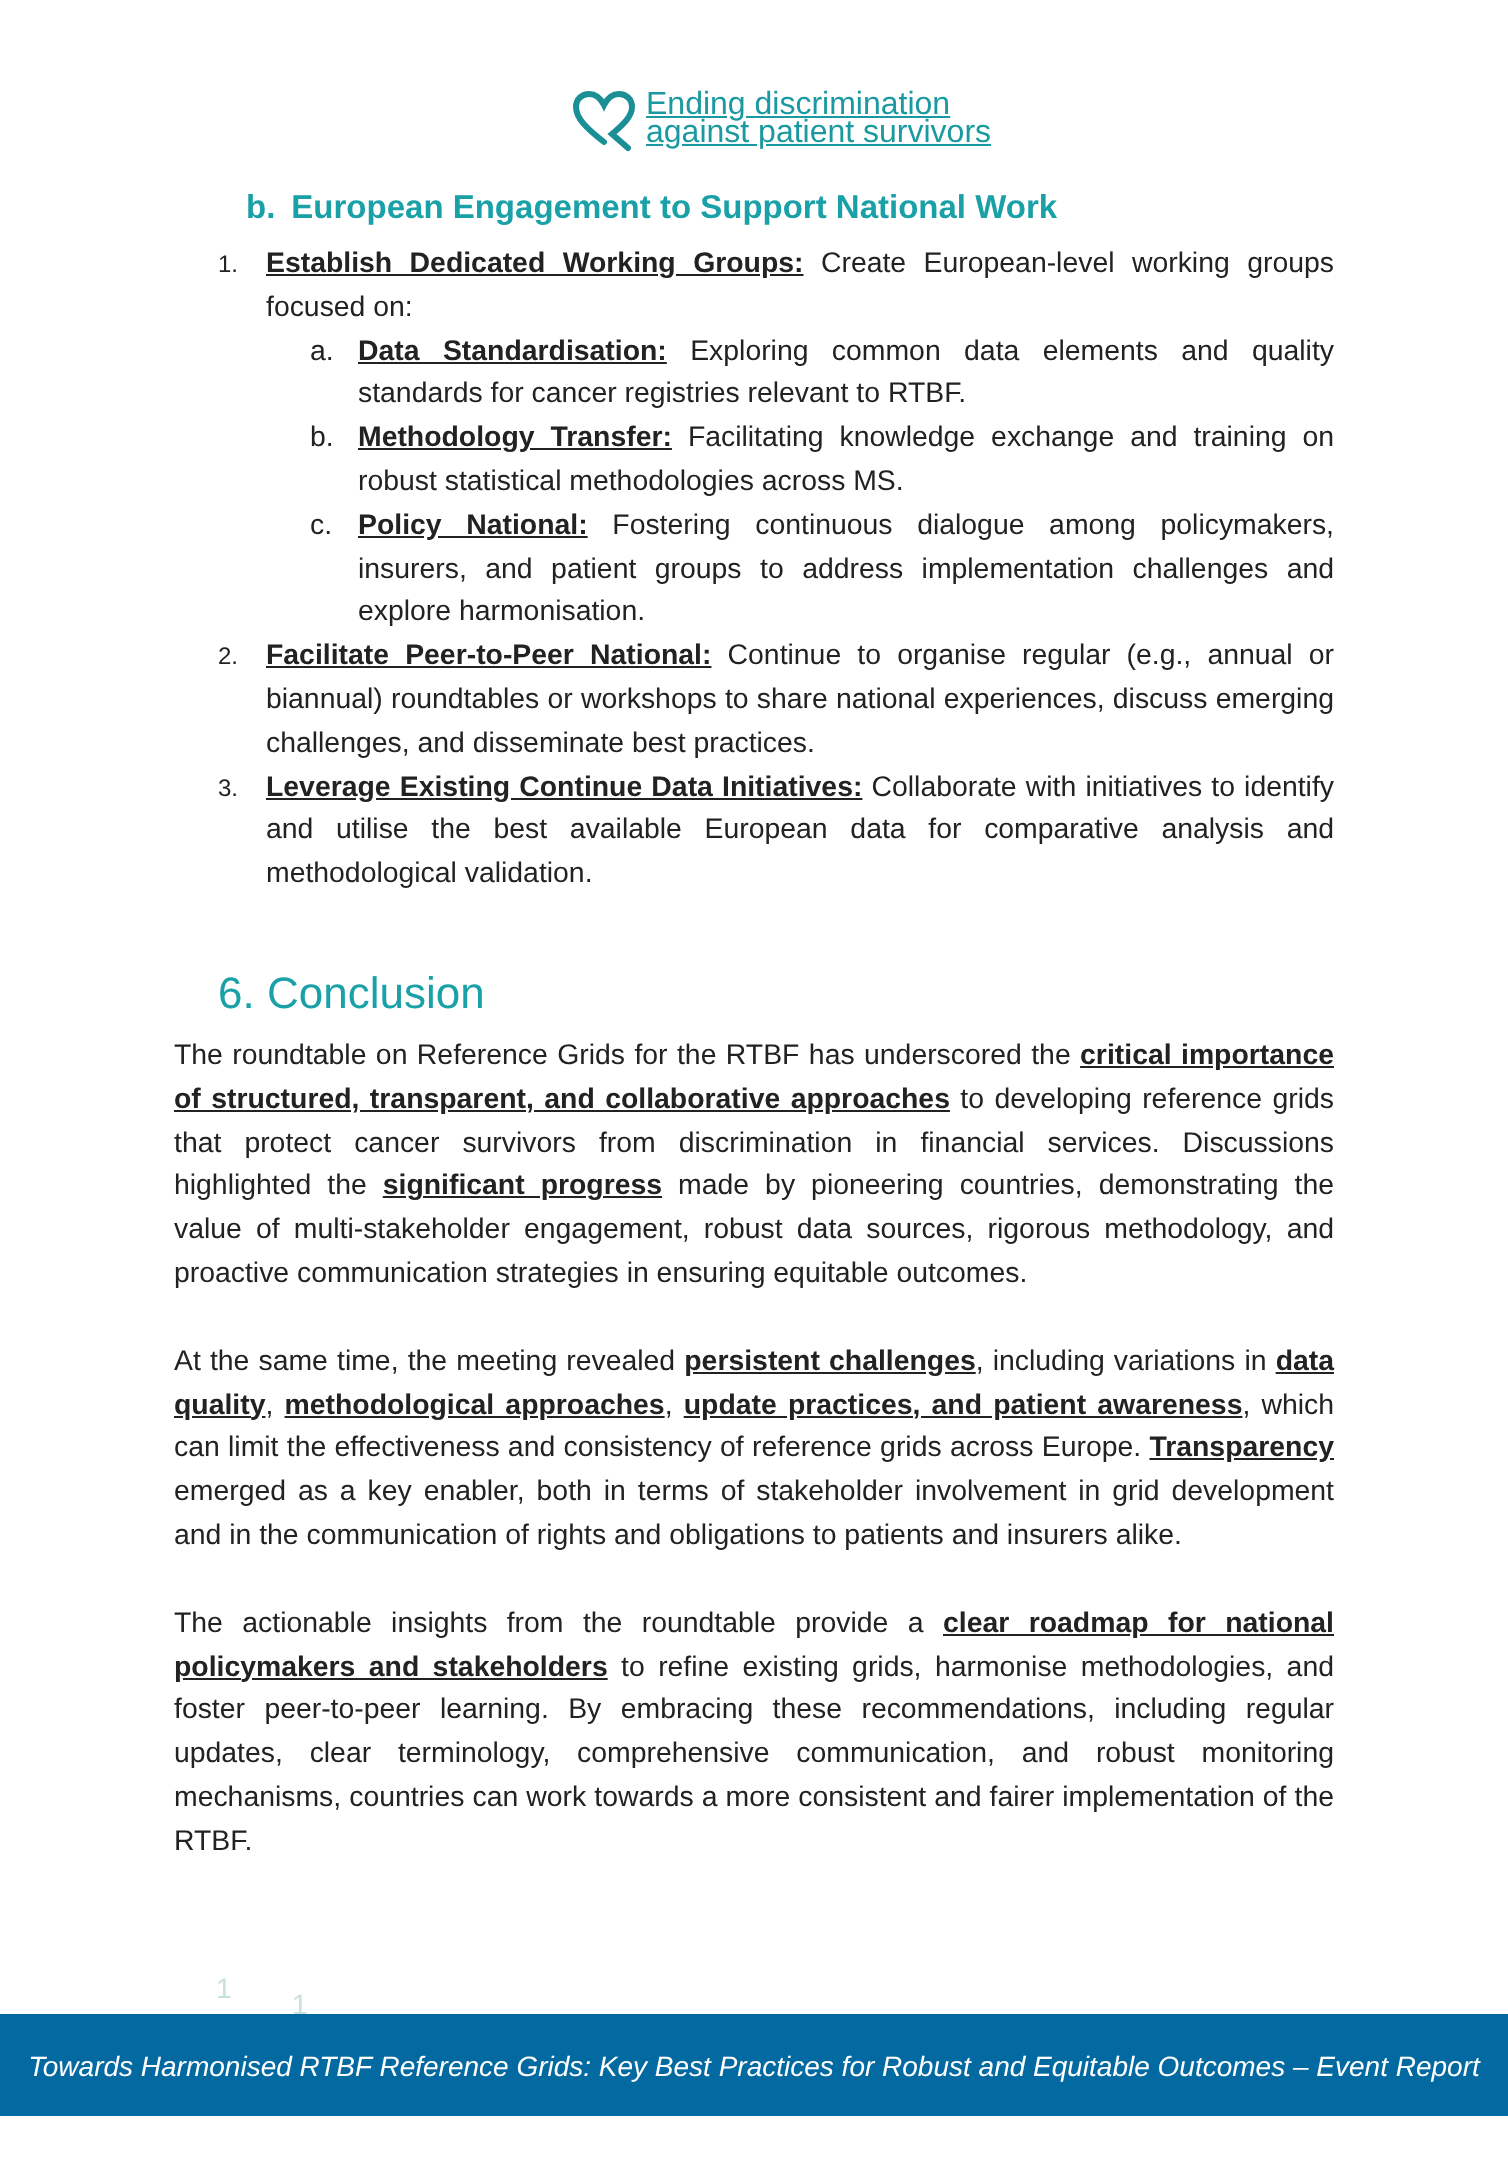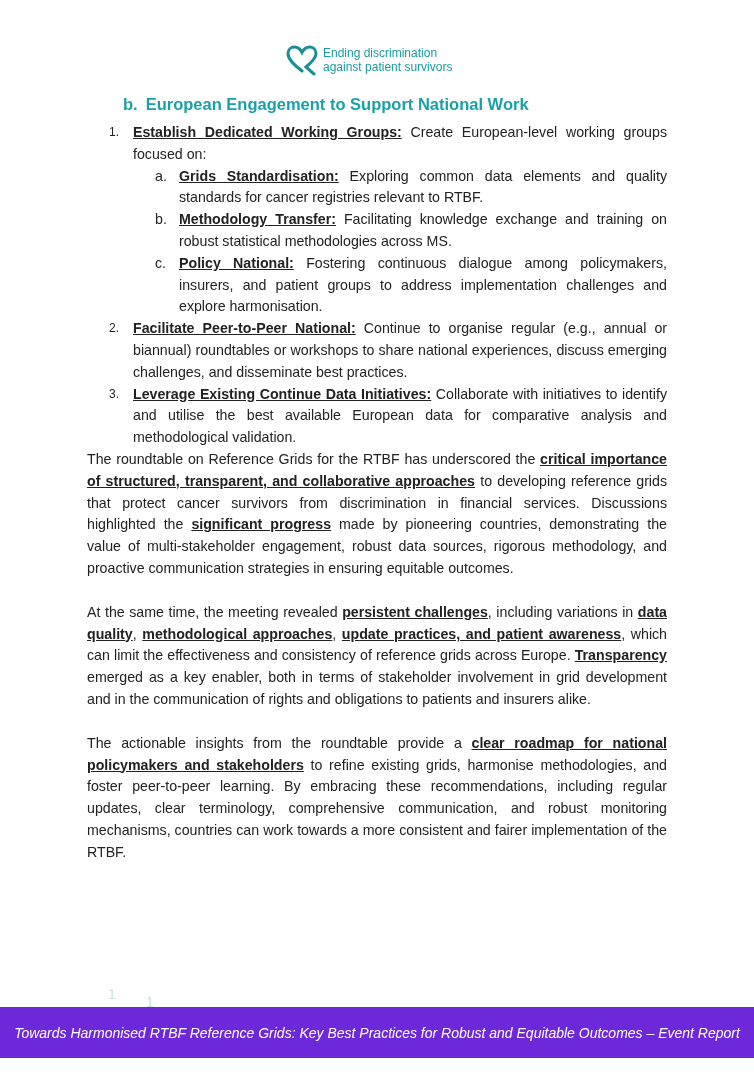--- a/index.html
+++ b/index.html
@@ -1,34 +1,34 @@
 <!DOCTYPE html>
 <html><head>
 <meta charset="utf-8">
 <style>
   html, body { margin: 0; padding: 0; background: #ffffff; }
   body { width: 754px; height: 1079px; position: relative; overflow: hidden;
          font-family: "Liberation Sans", sans-serif; color: #222; }
   .logo { position: absolute; left: 285px; top: 44px; display: flex; align-items: center; }
   .logo svg { width: 34px; height: 32px; }
-  .logo-text { margin-left: 4px; color: #1a9aa0; font-size: 12px; line-height: 14px; }
+  .logo-text { margin-left: 4px; color: #1a9aa0; font-size: 16px; line-height: 14px; text-decoration: underline; }
   .content { position: absolute; left: 87px; top: 92px; width: 580px; font-size: 14.2px; line-height: 21.8px; }
   .subhead { color: #1aa1a8; font-weight: bold; font-size: 16.5px; margin: 0 0 6px 36px; line-height: 24px; }
   .subhead .lbl { margin-right: 8px; }
   ol { margin: 0; padding: 0; list-style: none; }
   .item { position: relative; padding-left: 46px; text-align: justify; }
   .item .num { position: absolute; left: 22px; top: 0; font-size: 12px; }
   .sub { position: relative; padding-left: 92px; text-align: justify; }
   .sub .num { position: absolute; left: 68px; top: 0; }
   b { font-weight: bold; text-decoration: underline; }
   .h1 { color: #1aa1a8; font-size: 22px; margin: 33px 0 6px 22px; line-height: 30px; font-weight: normal; }
   .para { text-align: justify; margin: 0 0 22px 0; }
   .page-nums { position: absolute; left: 108px; top: 986px; color: #c7e2dd; font-size: 14px; }
   .page-nums span { position: absolute; }
-  .footer { position: absolute; left: 0; top: 1007px; width: 754px; height: 51px; background: #6d28d9;
+  .footer { position: absolute; left: 0; top: 1007px; width: 754px; height: 51px; background: #0369a1;
             display: flex; align-items: center; justify-content: center; }
   .footer-text { color: #ffffff; font-style: italic; font-size: 14px; }
 </style>
 </head>
 <body>
 
 <div class="logo">
   <svg viewBox="0 0 34 32">
     <path d="M17 27 C8 20 3 15 3 9.5 C3 5.5 6 3 9.5 3 C13 3 15.5 5.5 17 8.5 C18.5 5.5 21 3 24.5 3 C28 3 31 5.5 31 9.5 C31 14 27 18 21 23 L29 30" fill="none" stroke="#1a8f96" stroke-width="3" stroke-linecap="round"></path>
   </svg>
@@ -43,40 +43,41 @@
     <span class="lbl">b.</span><span>European Engagement to Support National Work</span>
   </div>
 
   <ol>
     <li class="item">
       <span class="num">1.</span>
       <b>Establish Dedicated Working Groups:</b><span> Create European-level working groups focused on:</span>
     </li>
     <li class="sub">
       <span class="num">a.</span>
-      <b>Grids Standardisation:</b><span> Exploring common data elements and quality standards for cancer registries relevant to RTBF.</span>
+      <b>Data Standardisation:</b><span> Exploring common data elements and quality standards for cancer registries relevant to RTBF.</span>
     </li>
     <li class="sub">
       <span class="num">b.</span>
       <b>Methodology Transfer:</b><span> Facilitating knowledge exchange and training on robust statistical methodologies across MS.</span>
     </li>
     <li class="sub">
       <span class="num">c.</span>
       <b>Policy National:</b><span> Fostering continuous dialogue among policymakers, insurers, and patient groups to address implementation challenges and explore harmonisation.</span>
     </li>
     <li class="item">
       <span class="num">2.</span>
       <b>Facilitate Peer-to-Peer National:</b><span> Continue to organise regular (e.g., annual or biannual) roundtables or workshops to share national experiences, discuss emerging challenges, and disseminate best practices.</span>
     </li>
     <li class="item">
       <span class="num">3.</span>
       <b>Leverage Existing Continue Data Initiatives:</b><span> Collaborate with initiatives to identify and utilise the best available European data for comparative analysis and methodological validation.</span>
     </li>
   </ol>
 
+  <h2 class="h1">6. Conclusion</h2>
 
   <p class="para"><span>The roundtable on Reference Grids for the RTBF has underscored the </span><b>critical importance of structured, transparent, and collaborative approaches</b><span> to developing reference grids that protect cancer survivors from discrimination in financial services. Discussions highlighted the </span><b>significant progress</b><span> made by pioneering countries, demonstrating the value of multi-stakeholder engagement, robust data sources, rigorous methodology, and proactive communication strategies in ensuring equitable outcomes.</span></p>
   <p class="para"><span>At the same time, the meeting revealed </span><b>persistent challenges</b><span>, including variations in </span><b>data quality</b><span>, </span><b>methodological approaches</b><span>, </span><b>update practices, and patient awareness</b><span>, which can limit the effectiveness and consistency of reference grids across Europe. </span><b>Transparency</b><span> emerged as a key enabler, both in terms of stakeholder involvement in grid development and in the communication of rights and obligations to patients and insurers alike.</span></p>
   <p class="para"><span>The actionable insights from the roundtable provide a </span><b>clear roadmap for national policymakers and stakeholders</b><span> to refine existing grids, harmonise methodologies, and foster peer-to-peer learning. By embracing these recommendations, including regular updates, clear terminology, comprehensive communication, and robust monitoring mechanisms, countries can work towards a more consistent and fairer implementation of the RTBF.</span></p>
 </div>
 
 <div class="page-nums">
   <span style="left:0;top:0">1</span>
   <span style="left:38px;top:8px">1</span>
 </div>

